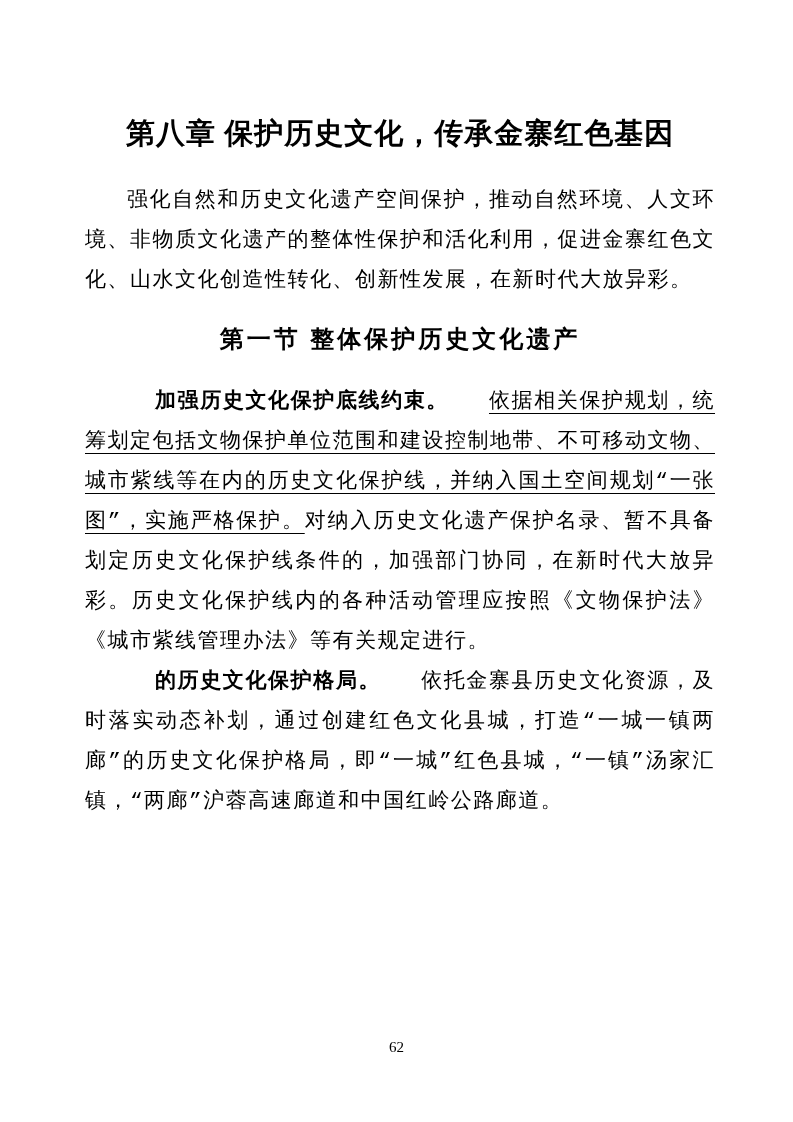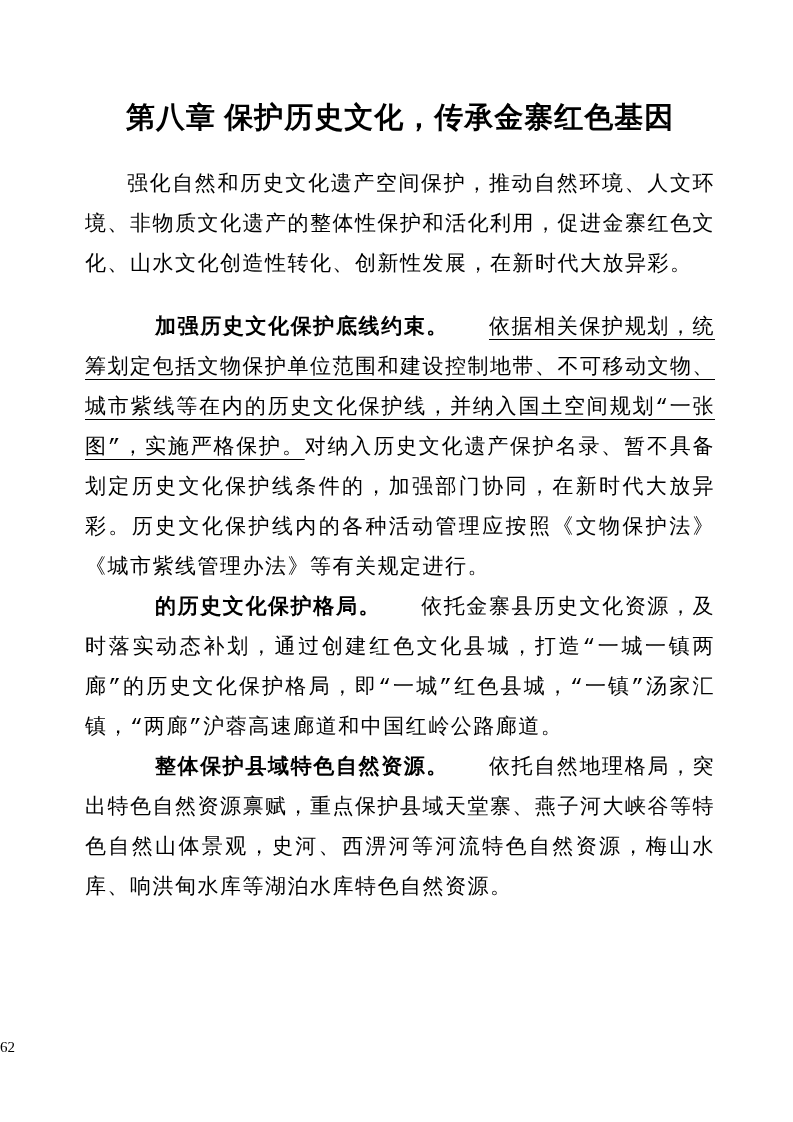--- a/index.html
+++ b/index.html
@@ -19,21 +19,21 @@
     width: 793px;
     box-sizing: border-box;
     padding: 100px 78px 0 85px;
   }
   .chapter-title {
     font-size: 29px;
     font-weight: bold;
     text-align: center;
     line-height: 35px;
     letter-spacing: 1px;
-    margin: 0 0 30px 0;
+    margin: 16px 0 30px 0;
   }
   .body-para {
     font-size: 21px;
     line-height: 40px;
     text-align: justify;
     text-indent: 2em;
     letter-spacing: 1.5px;
     margin: 0;
     font-family: Liberation Mono, monospace;
   }
@@ -52,44 +52,42 @@
     text-decoration: underline;
     text-underline-offset: 6px;
     text-decoration-thickness: 1px;
     margin-left: 40px;
   }
   .page-number {
     position: absolute;
     top: 1038px;
     left: 0;
     width: 100%;
-    text-align: left;
+    text-align: center;
     font-size: 15px;
     line-height: 18px;
   }
 </style>
 </head>
 <body>
 
 <div class="page">
   <div class="content">
 
     <h1 class="chapter-title">第八章 保护历史文化，传承金寨红色基因</h1>
 
     <p class="body-para intro-para">强化自然和历史文化遗产空间保护，推动自然环境、人文环境、非物质文化遗产的整体性保护和活化利用，促进金寨红色文化、山水文化创造性转化、创新性发展，在新时代大放异彩。</p>
 
+    <h2 class="section-heading">第一节 整体保护历史文化遗产</h2>
 
     <p class="body-para">
       <span class="lead">加强历史文化保护底线约束。</span><span class="underlined">依据相关保护规划，统筹划定包括文物保护单位范围和建设控制地带、不可移动文物、城市紫线等在内的历史文化保护线，并纳入国土空间规划“一张图”，实施严格保护。</span><span>对纳入历史文化遗产保护名录、暂不具备划定历史文化保护线条件的，加强部门协同，在新时代大放异彩。历史文化保护线内的各种活动管理应按照《文物保护法》《城市紫线管理办法》等有关规定进行。</span>
     </p>
 
     <p class="body-para">
       <span class="lead">的历史文化保护格局。</span><span class="underlined"></span><span>依托金寨县历史文化资源，及时落实动态补划，通过创建红色文化县城，打造“一城一镇两廊”的历史文化保护格局，即“一城”红色县城，“一镇”汤家汇镇，“两廊”沪蓉高速廊道和中国红岭公路廊道。</span>
     </p>
 
-    <p class="body-para">
-      <span class="lead">整体保护县域特色自然资源。</span><span class="underlined"></span><span>依托自然地理格局，突出特色自然资源禀赋，重点保护县域天堂寨、燕子河大峡谷等特色自然山体景观，史河、西淠河等河流特色自然资源，梅山水库、响洪甸水库等湖泊水库特色自然资源。</span>
-    </p>
 
   </div>
 
   <div class="page-number">62</div>
 </div>
 
 </body></html>

